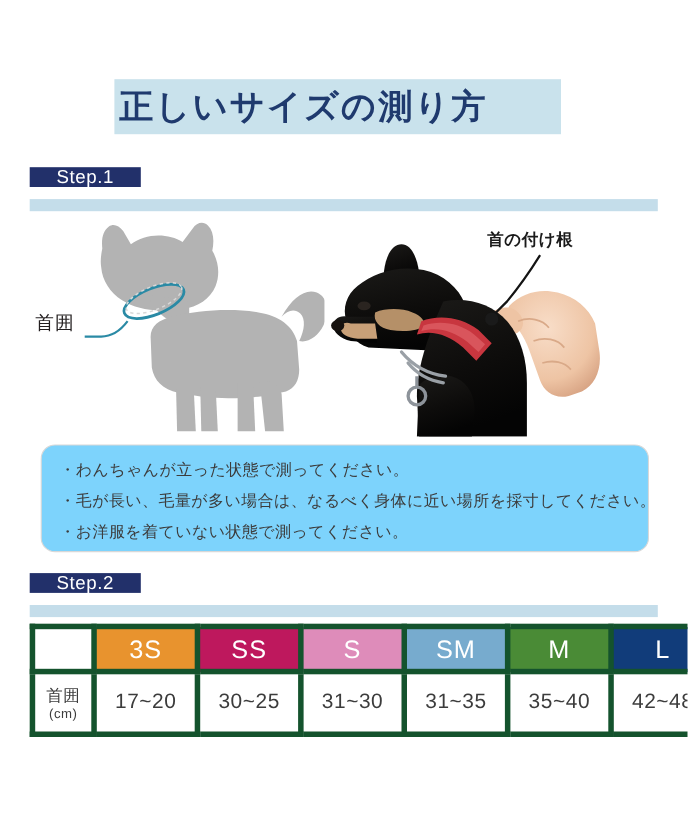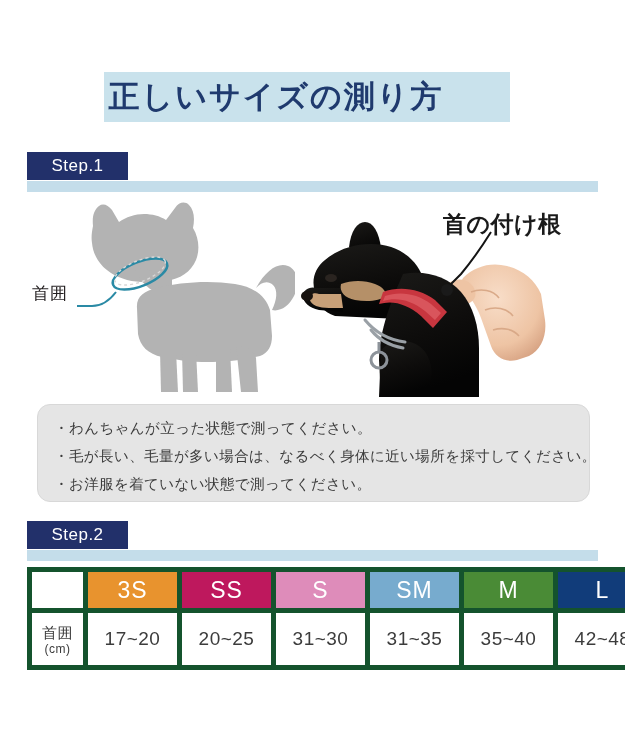--- a/index.html
+++ b/index.html
@@ -57,21 +57,21 @@
     bottom: 0;
     width: 571px;
     height: 11px;
     background: #c4ddea;
   }
   .step-badge {
     position: absolute;
     left: 0;
     top: 0;
     width: 101px;
-    height: 28px;
+    height: 18px;
     background: #22306a;
     color: #ffffff;
     display: flex;
     align-items: center;
     justify-content: center;
     font-size: 17px;
     letter-spacing: 0.5px;
   }
   .step-heading {
     position: absolute;
@@ -113,39 +113,39 @@
     width: 300px;
     height: 197px;
     overflow: hidden;
     background: #ffffff;
   }
   .photo svg { display: block; }
   .photo-label {
     position: absolute;
     left: 443px;
     top: 209px;
-    font-size: 23px;
+    font-size: 15px;
     font-weight: bold;
     color: #1a1a1a;
     letter-spacing: 0.5px;
     white-space: nowrap;
   }
 
   
   .notes {
     position: absolute;
     left: 37px;
     top: 404px;
     width: 553px;
     height: 98px;
     border: 1px solid #d8d8d8;
     border-radius: 13px;
     box-sizing: border-box;
     padding: 9px 16px 0 16px;
-    background: #e5e5e5;
+    background: #7dd3fc;
   }
   .note-line {
     font-size: 14.5px;
     line-height: 28px;
     color: #3c3c3c;
     white-space: nowrap;
     letter-spacing: 0.4px;
   }
 
   
@@ -344,20 +344,20 @@
     <td class="col-n" style="background: rgb(17, 60, 122);">L</td>
   </tr>
   <tr class="body">
     <td class="col-0">
       <span class="rowlabel">
         <span>首囲</span>
         <span class="unit">(cm)</span>
       </span>
     </td>
     <td class="col-n">17~20</td>
-    <td class="col-n">20~25</td>
+    <td class="col-n">30~25</td>
     <td class="col-n">31~30</td>
     <td class="col-n">31~35</td>
     <td class="col-n">35~40</td>
     <td class="col-n">42~48</td>
   </tr>
 </tbody>
   </table>
 
 </body></html>

